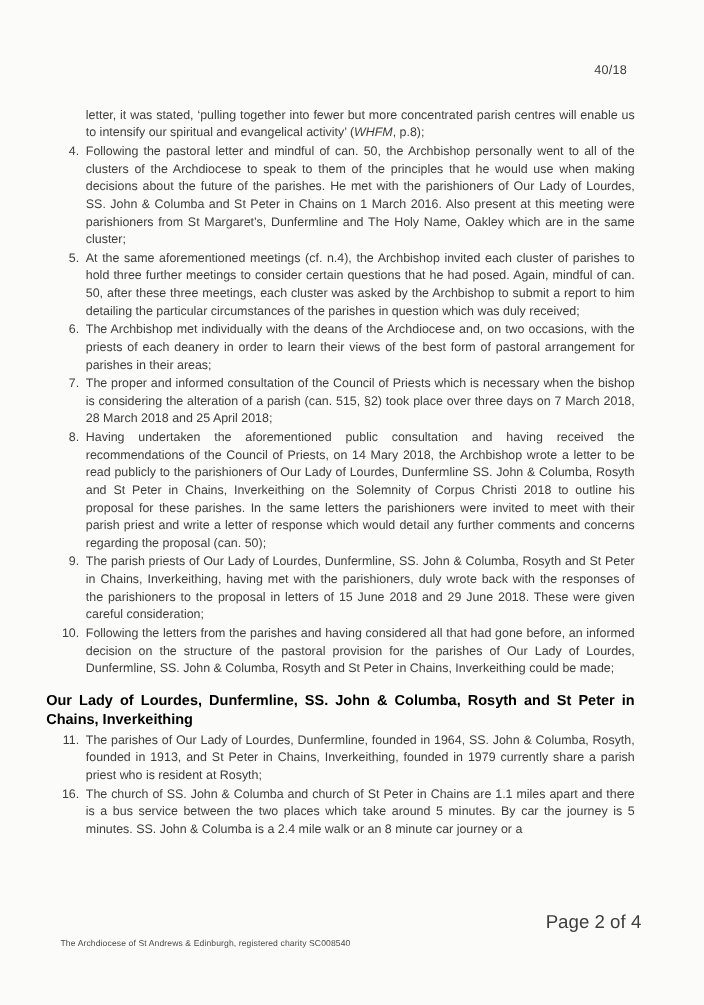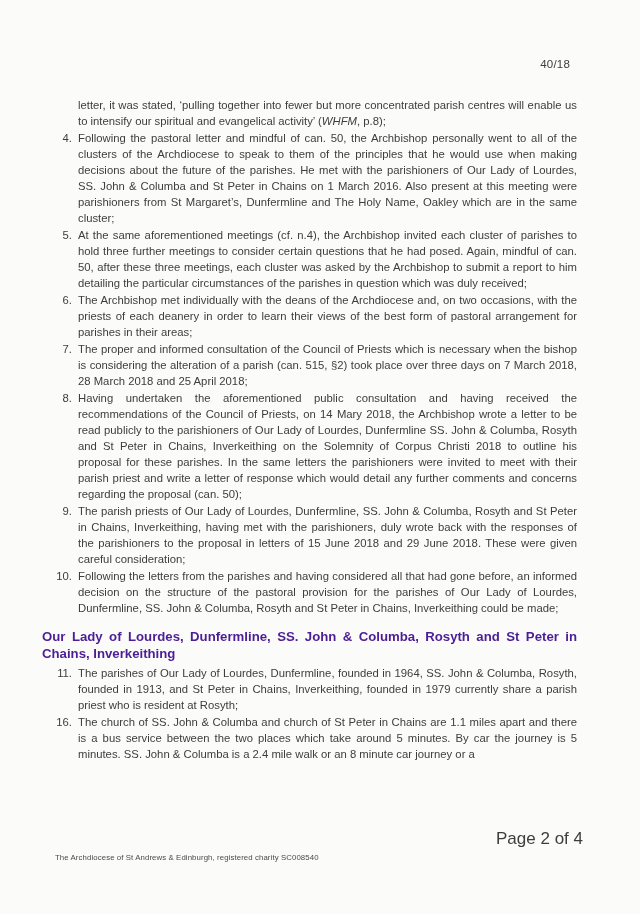--- a/index.html
+++ b/index.html
@@ -33,21 +33,21 @@
     padding-right:6px;
     box-sizing:border-box;
   }
   .li .txt{
     flex:1;margin:0;
     text-align:justify;
   }
   .section-heading{
     margin:12px 0 3px 0;
     font-size:13.2px;line-height:17px;
-    font-weight:bold;color:#4c1d95;
+    font-weight:bold;color:#000000;
     text-align:justify;
   }
   .page-label{
     position:absolute;top:829px;right:57px;
     font-size:17px;
   }
   .charity-footer{
     position:absolute;top:853px;left:55px;right:0;
     text-align:left;
     font-size:7.8px;color:#4a4a4a;

